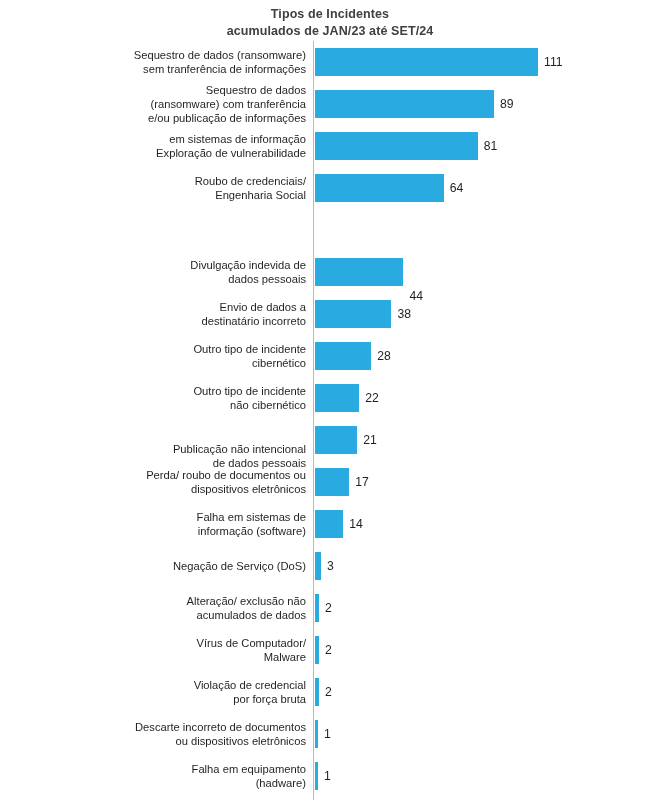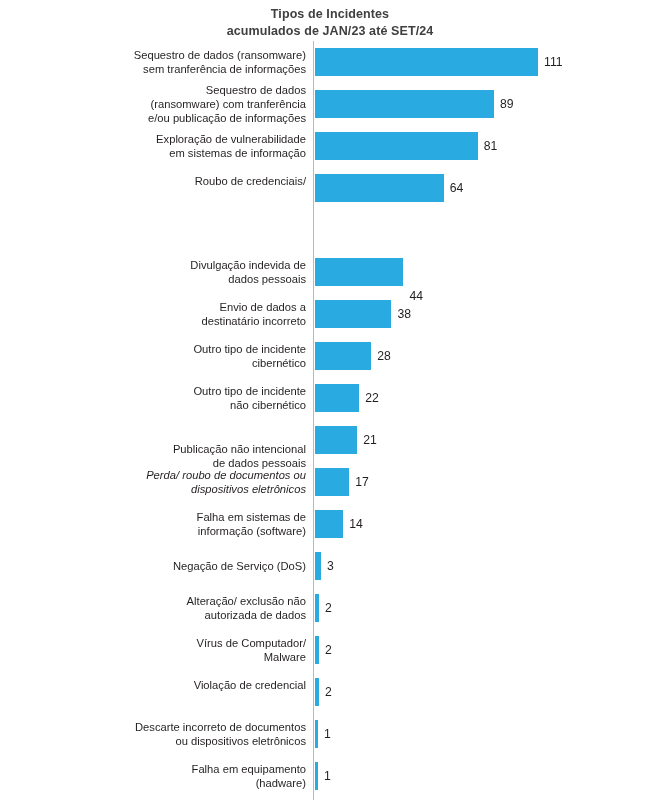--- a/index.html
+++ b/index.html
@@ -123,29 +123,30 @@
         <div class="bar-label" style="top: -7.3px;">
           <span class="lbl-line">Sequestro de dados</span>
           <span class="lbl-line">(ransomware) com tranferência</span>
           <span class="lbl-line">e/ou publicação de informações</span>
         </div>
         <div class="bar-rect" style="width: 178.89px; height: 28px; top: 0px; background: rgb(41, 171, 226);"></div>
         <div class="bar-value" style="left: 499.89px; top: 7px;">89</div>
       </div>
       <div class="bar-row" style="top: 91px;">
         <div class="bar-label" style="top: -0.2px;">
+          <span class="lbl-line">em sistemas de informação</span>
           <span class="lbl-line">Exploração de vulnerabilidade</span>
-          <span class="lbl-line">em sistemas de informação</span>
         </div>
         <div class="bar-rect" style="width: 162.81px; height: 28px; top: 0px; background: rgb(41, 171, 226);"></div>
         <div class="bar-value" style="left: 483.81px; top: 7px;">81</div>
       </div>
       <div class="bar-row" style="top: 133px;">
         <div class="bar-label" style="top: -0.2px;">
           <span class="lbl-line">Roubo de credenciais/</span>
+          <span class="lbl-line">Engenharia Social</span>
         </div>
         <div class="bar-rect" style="width: 128.64px; height: 28px; top: 0px; background: rgb(41, 171, 226);"></div>
         <div class="bar-value" style="left: 449.64px; top: 7px;">64</div>
       </div>
       <div class="bar-row" style="top: 217px;">
         <div class="bar-label" style="top: -0.2px;">
           <span class="lbl-line">Divulgação indevida de</span>
           <span class="lbl-line">dados pessoais</span>
         </div>
         <div class="bar-rect" style="width: 88.44px; height: 28px; top: 0px; background: rgb(41, 171, 226);"></div>
@@ -177,21 +178,21 @@
       </div>
       <div class="bar-row" style="top: 385px;">
         <div class="bar-label" style="top: -0.2px; margin-top: 16px;">
           <span class="lbl-line">Publicação não intencional</span>
           <span class="lbl-line">de dados pessoais</span>
         </div>
         <div class="bar-rect" style="width: 42.21px; height: 28px; top: 0px; background: rgb(41, 171, 226);"></div>
         <div class="bar-value" style="left: 363.21px; top: 7px;">21</div>
       </div>
       <div class="bar-row" style="top: 427px;">
-        <div class="bar-label" style="top: -0.2px; font-style: italic;">
+        <div class="bar-label" style="top: -0.2px;">
           <span class="lbl-line">Perda/ roubo de documentos ou</span>
           <span class="lbl-line">dispositivos eletrônicos</span>
         </div>
         <div class="bar-rect" style="width: 34.17px; height: 28px; top: 0px; background: rgb(41, 171, 226);"></div>
         <div class="bar-value" style="left: 355.17px; top: 7px;">17</div>
       </div>
       <div class="bar-row" style="top: 469px;">
         <div class="bar-label" style="top: -0.2px;">
           <span class="lbl-line">Falha em sistemas de</span>
           <span class="lbl-line">informação (software)</span>
@@ -202,36 +203,37 @@
       <div class="bar-row" style="top: 511px;">
         <div class="bar-label" style="top: 6.9px;">
           <span class="lbl-line">Negação de Serviço (DoS)</span>
         </div>
         <div class="bar-rect" style="width: 6.03px; height: 28px; top: 0px; background: rgb(41, 171, 226);"></div>
         <div class="bar-value" style="left: 327.03px; top: 7px;">3</div>
       </div>
       <div class="bar-row" style="top: 553px;">
         <div class="bar-label" style="top: -0.2px;">
           <span class="lbl-line">Alteração/ exclusão não</span>
-          <span class="lbl-line">autorizada de dados</span>
+          <span class="lbl-line">acumulados de dados</span>
         </div>
         <div class="bar-rect" style="width: 4.02px; height: 28px; top: 0px; background: rgb(41, 171, 226);"></div>
         <div class="bar-value" style="left: 325.02px; top: 7px;">2</div>
       </div>
       <div class="bar-row" style="top: 595px;">
         <div class="bar-label" style="top: -0.2px;">
           <span class="lbl-line">Vírus de Computador/</span>
           <span class="lbl-line">Malware</span>
         </div>
         <div class="bar-rect" style="width: 4.02px; height: 28px; top: 0px; background: rgb(41, 171, 226);"></div>
         <div class="bar-value" style="left: 325.02px; top: 7px;">2</div>
       </div>
       <div class="bar-row" style="top: 637px;">
         <div class="bar-label" style="top: -0.2px;">
           <span class="lbl-line">Violação de credencial</span>
+          <span class="lbl-line">por força bruta</span>
         </div>
         <div class="bar-rect" style="width: 4.02px; height: 28px; top: 0px; background: rgb(41, 171, 226);"></div>
         <div class="bar-value" style="left: 325.02px; top: 7px;">2</div>
       </div>
       <div class="bar-row" style="top: 679px;">
         <div class="bar-label" style="top: -0.2px;">
           <span class="lbl-line">Descarte incorreto de documentos</span>
           <span class="lbl-line">ou dispositivos eletrônicos</span>
         </div>
         <div class="bar-rect" style="width: 3px; height: 28px; top: 0px; background: rgb(41, 171, 226);"></div>

